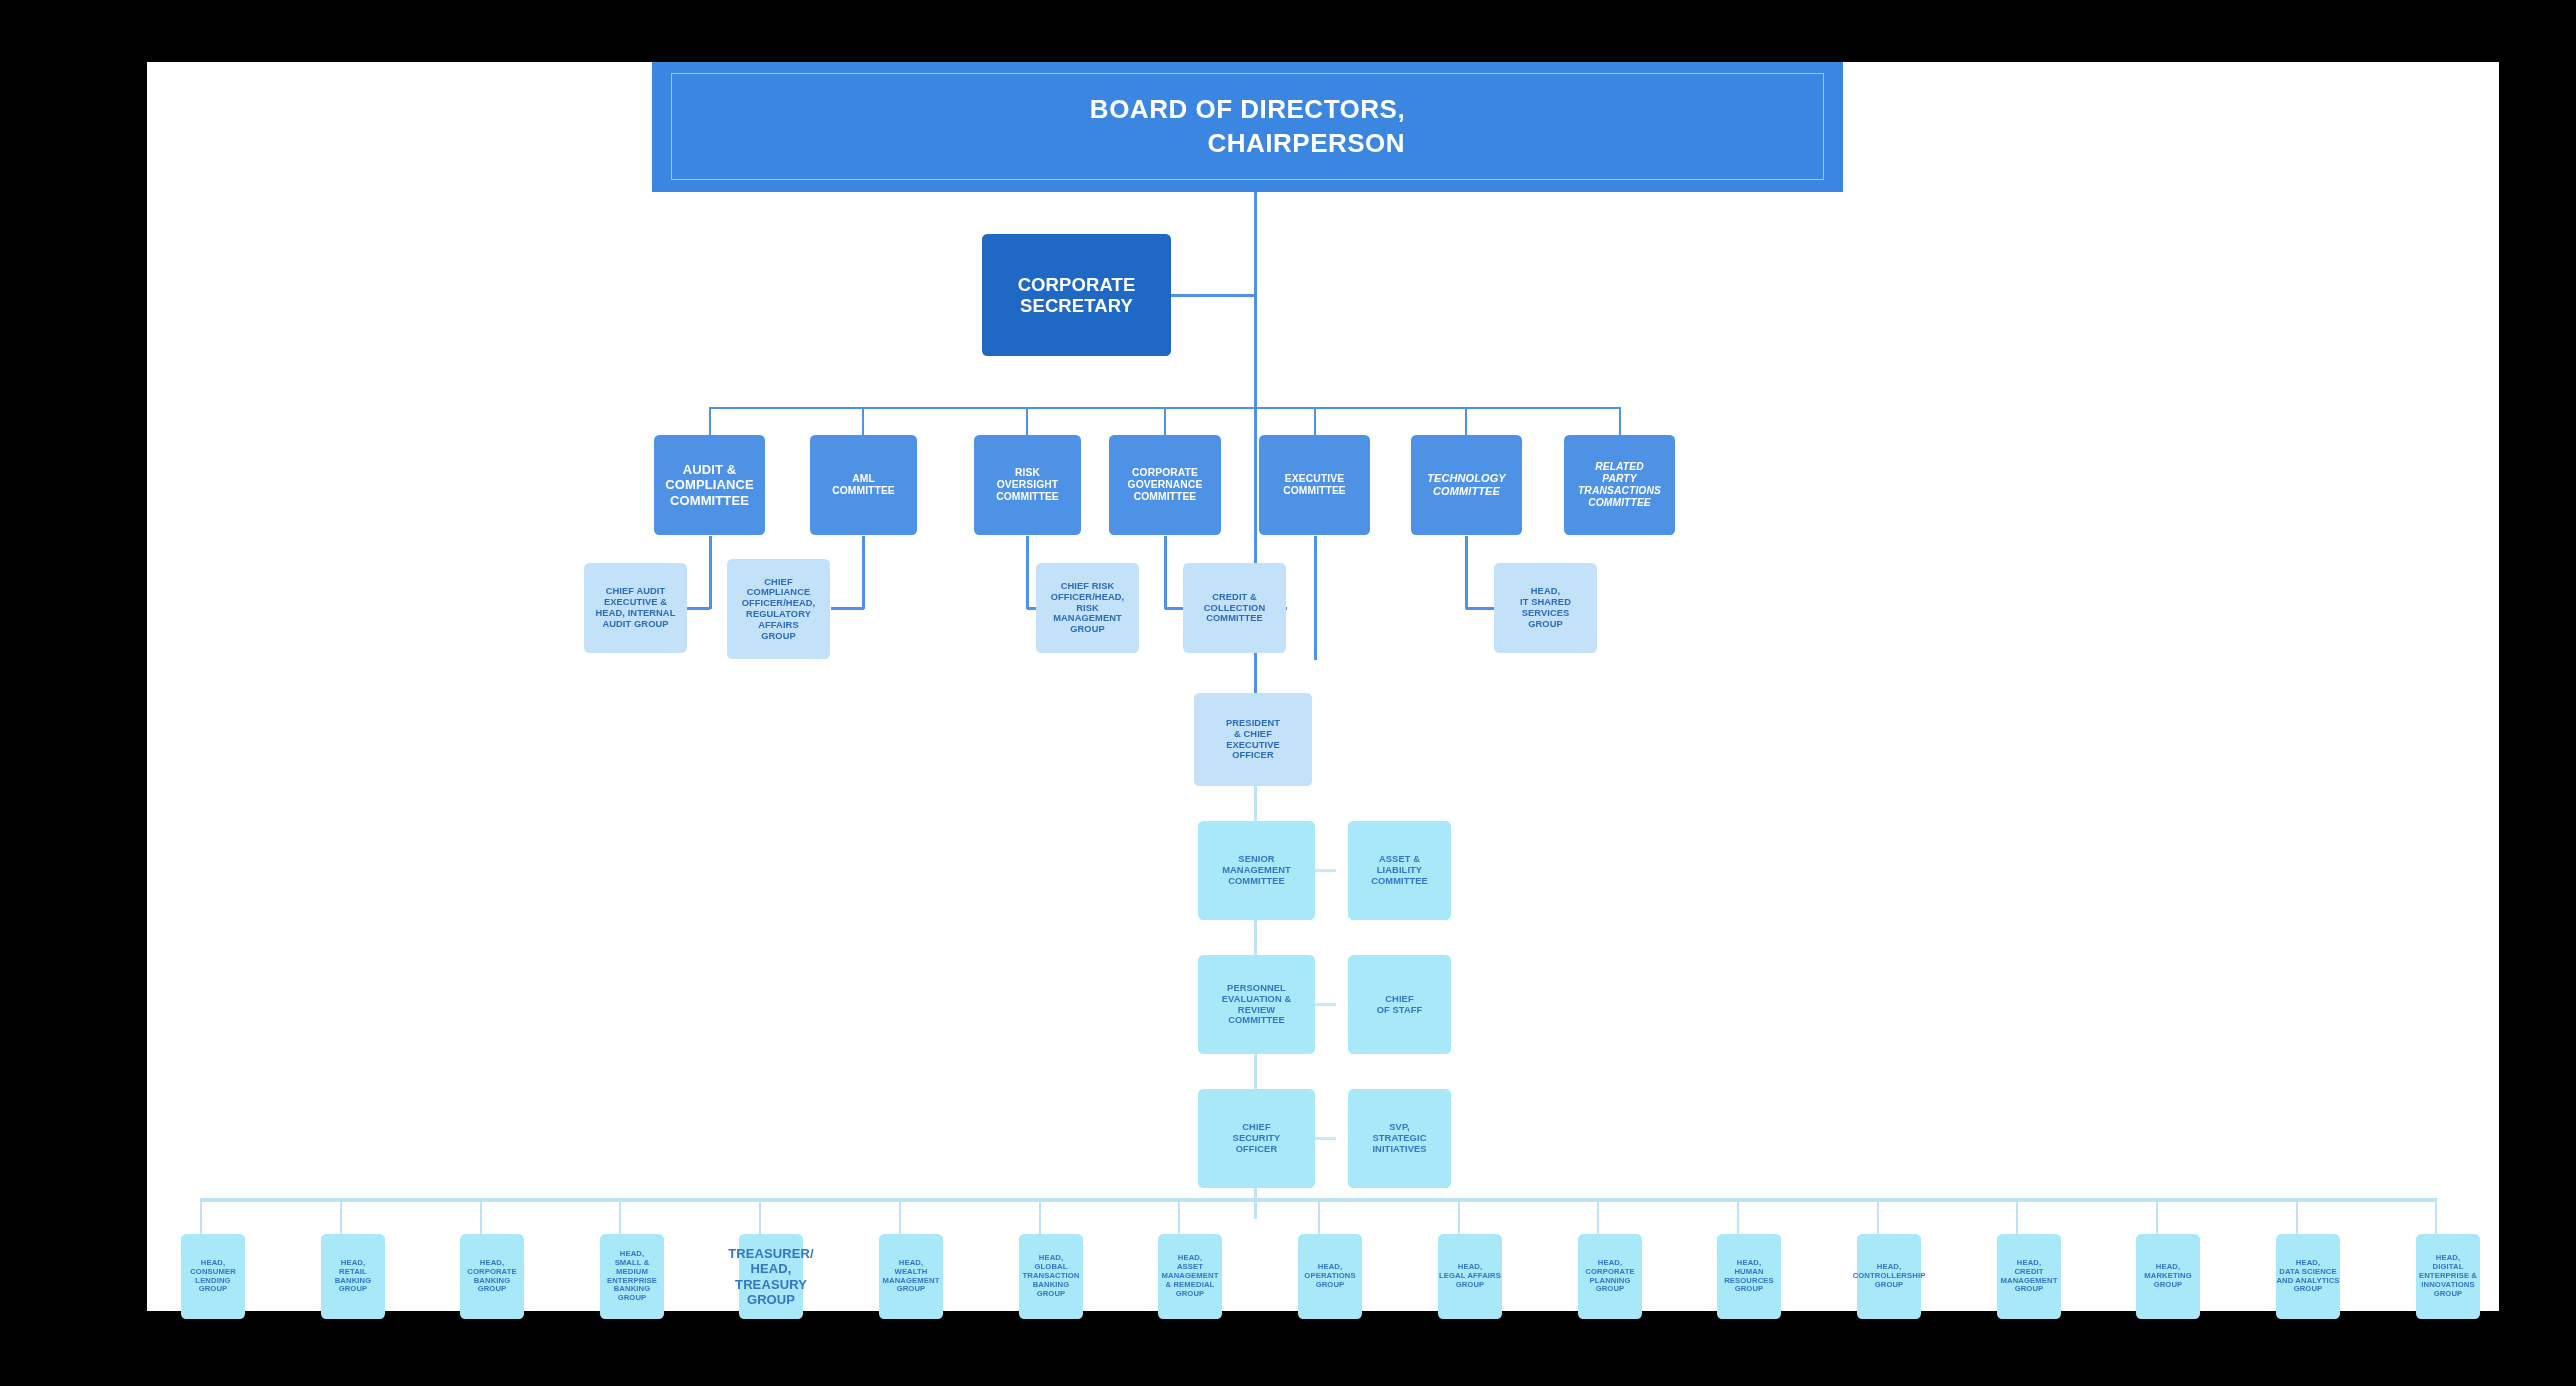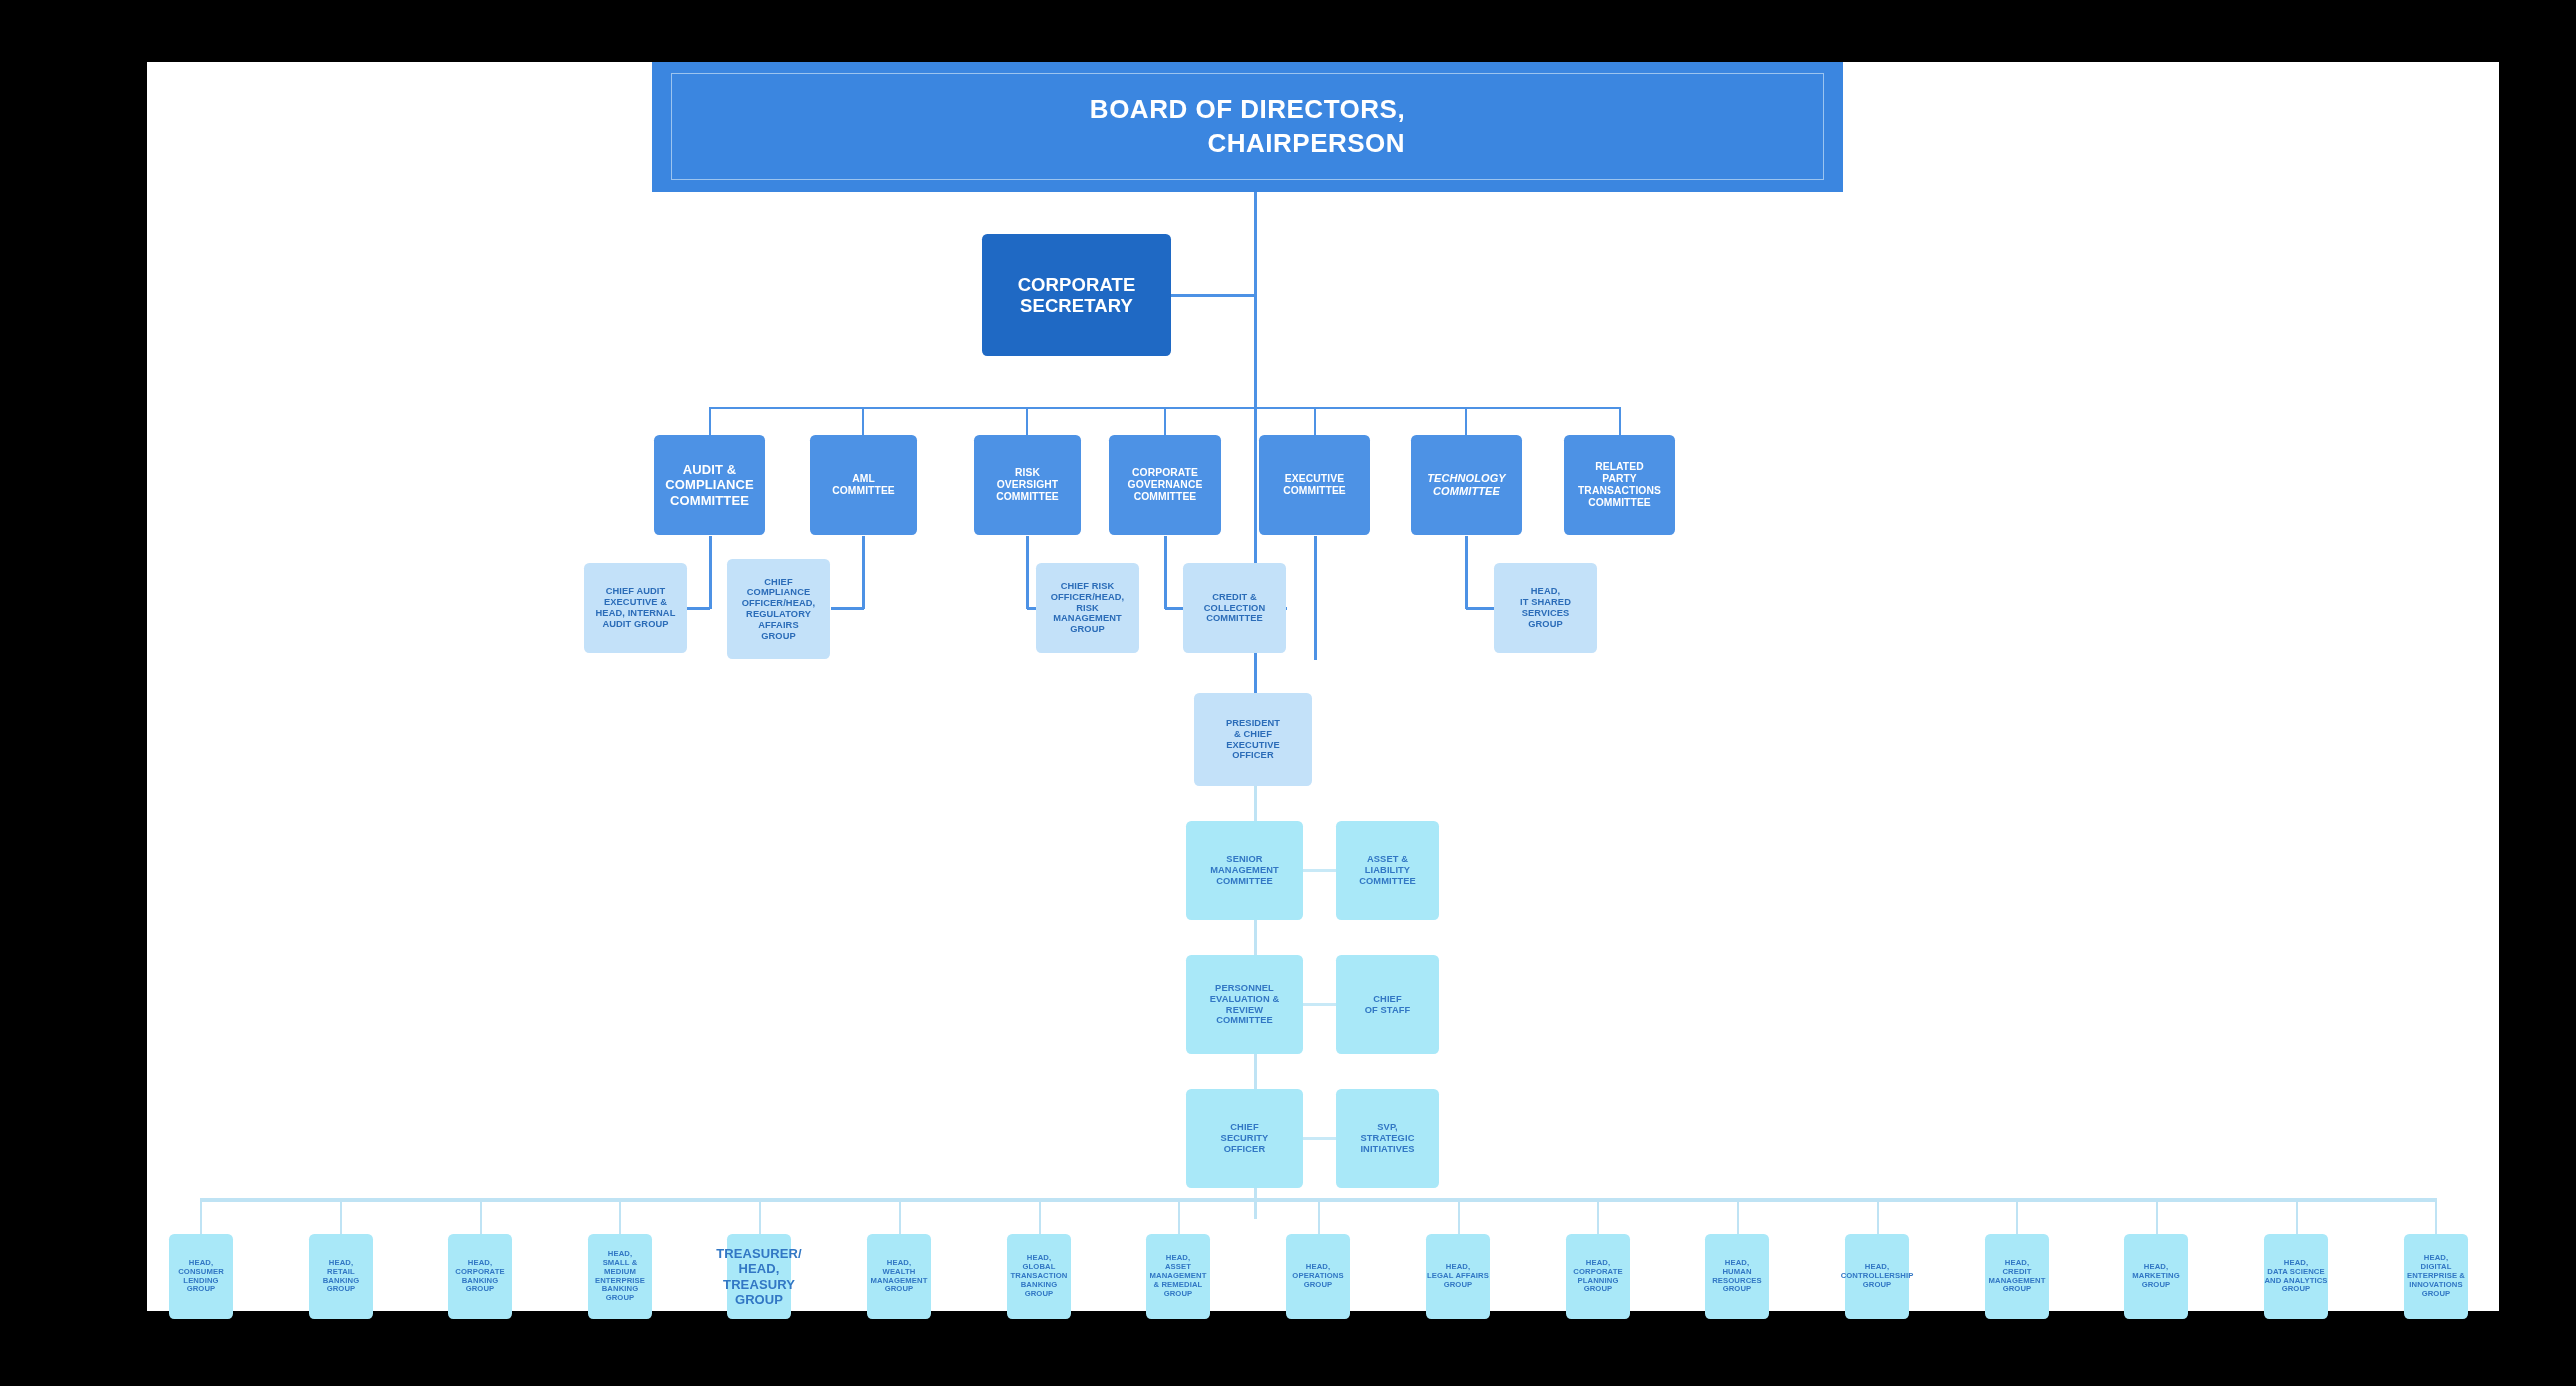--- a/index.html
+++ b/index.html
@@ -22,21 +22,21 @@
   
   .dark{background:#1f69c4;color:#ffffff;}
 
   
   .mid{background:#4d92e5;color:#ffffff;}
 
   
   .light{background:#c3e1f9;color:#2b6cb8;}
 
   
-  .cyan{background:#a9e8f8;color:#3277c4;}
+  .cyan{background:#a9e8f8;color:#3277c4;margin-left:12px;}
 
   
   .ln{position:absolute;z-index:1;}
   .c-mid{background:#4d92e5;}
   .c-cyan{background:#c8e9f7;}
   .c-pale{background:#bfe3f4;}
 </style>
 </head>
 <body>
 
@@ -69,21 +69,21 @@
   </div>
 <div class="ln c-mid" style="position: absolute; left: 1164px; top: 407px; width: 2.1px; height: 28px; z-index: 1;"></div>
 <div class="node mid" style="position: absolute; left: 1259px; top: 435px; width: 111px; height: 100px; z-index: 5;">
     <span style="display: block; font-size: 10.3px;">EXECUTIVE<br>COMMITTEE</span>
   </div>
 <div class="ln c-mid" style="position: absolute; left: 1314px; top: 407px; width: 2.1px; height: 28px; z-index: 1;"></div>
 <div class="node mid" style="position: absolute; left: 1411px; top: 435px; width: 111px; height: 100px; z-index: 5;">
     <span style="display: block; font-size: 11px; font-style: italic;">TECHNOLOGY<br>COMMITTEE</span>
   </div>
 <div class="ln c-mid" style="position: absolute; left: 1465px; top: 407px; width: 2.1px; height: 28px; z-index: 1;"></div>
-<div class="node mid" style="position: absolute; left: 1564px; top: 435px; width: 111px; height: 100px; z-index: 5;">
+<div class="node mid" style="position: absolute; left: 1564px; top: 435px; width: 111px; height: 100px; z-index: 5; font-style: italic;">
     <span style="display: block; font-size: 10.3px;">RELATED<br>PARTY<br>TRANSACTIONS<br>COMMITTEE</span>
   </div>
 <div class="ln c-mid" style="position: absolute; left: 1619px; top: 407px; width: 2.1px; height: 28px; z-index: 1;"></div>
 <div class="node light" style="position: absolute; left: 584px; top: 563px; width: 103px; height: 90px; z-index: 5;">
     <span style="display: block; font-size: 9.3px;">CHIEF AUDIT<br>EXECUTIVE &amp;<br>HEAD, INTERNAL<br>AUDIT GROUP</span>
   </div>
 <div class="node light" style="position: absolute; left: 727px; top: 559px; width: 103px; height: 100px; z-index: 5;">
     <span style="display: block; font-size: 9.3px;">CHIEF<br>COMPLIANCE<br>OFFICER/HEAD,<br>REGULATORY<br>AFFAIRS<br>GROUP</span>
   </div>
 <div class="node light" style="position: absolute; left: 1036px; top: 563px; width: 103px; height: 90px; z-index: 5;">

